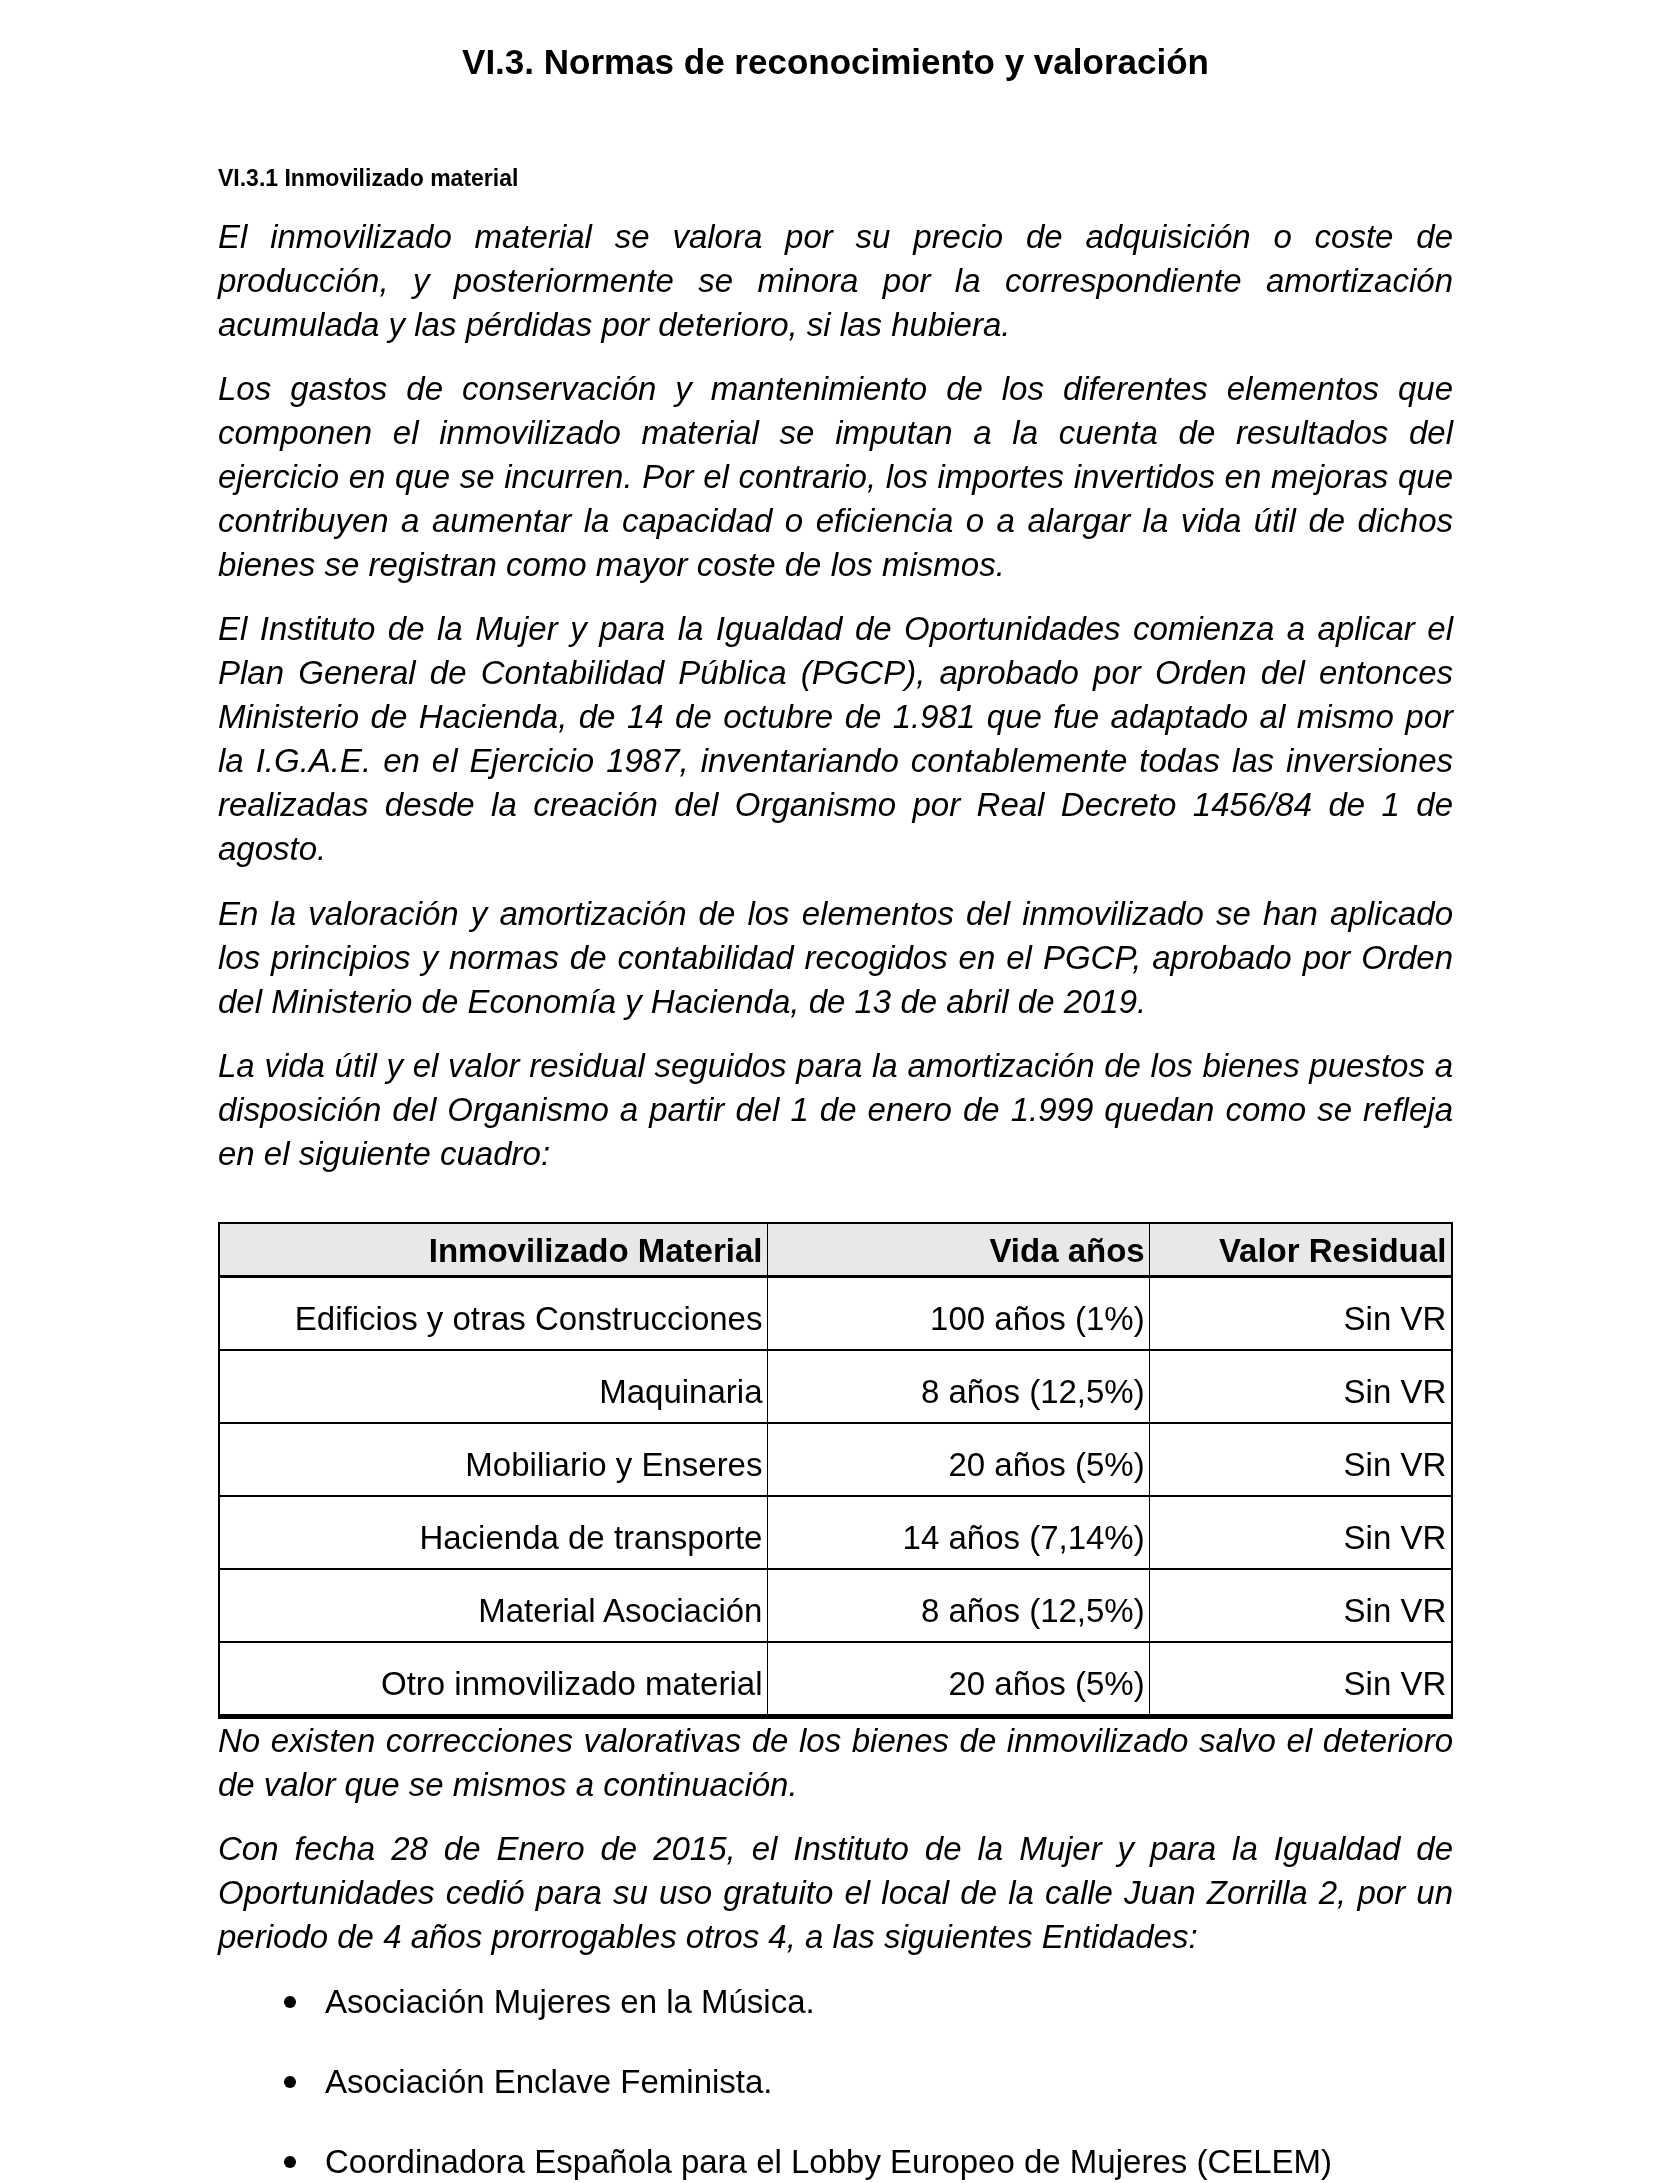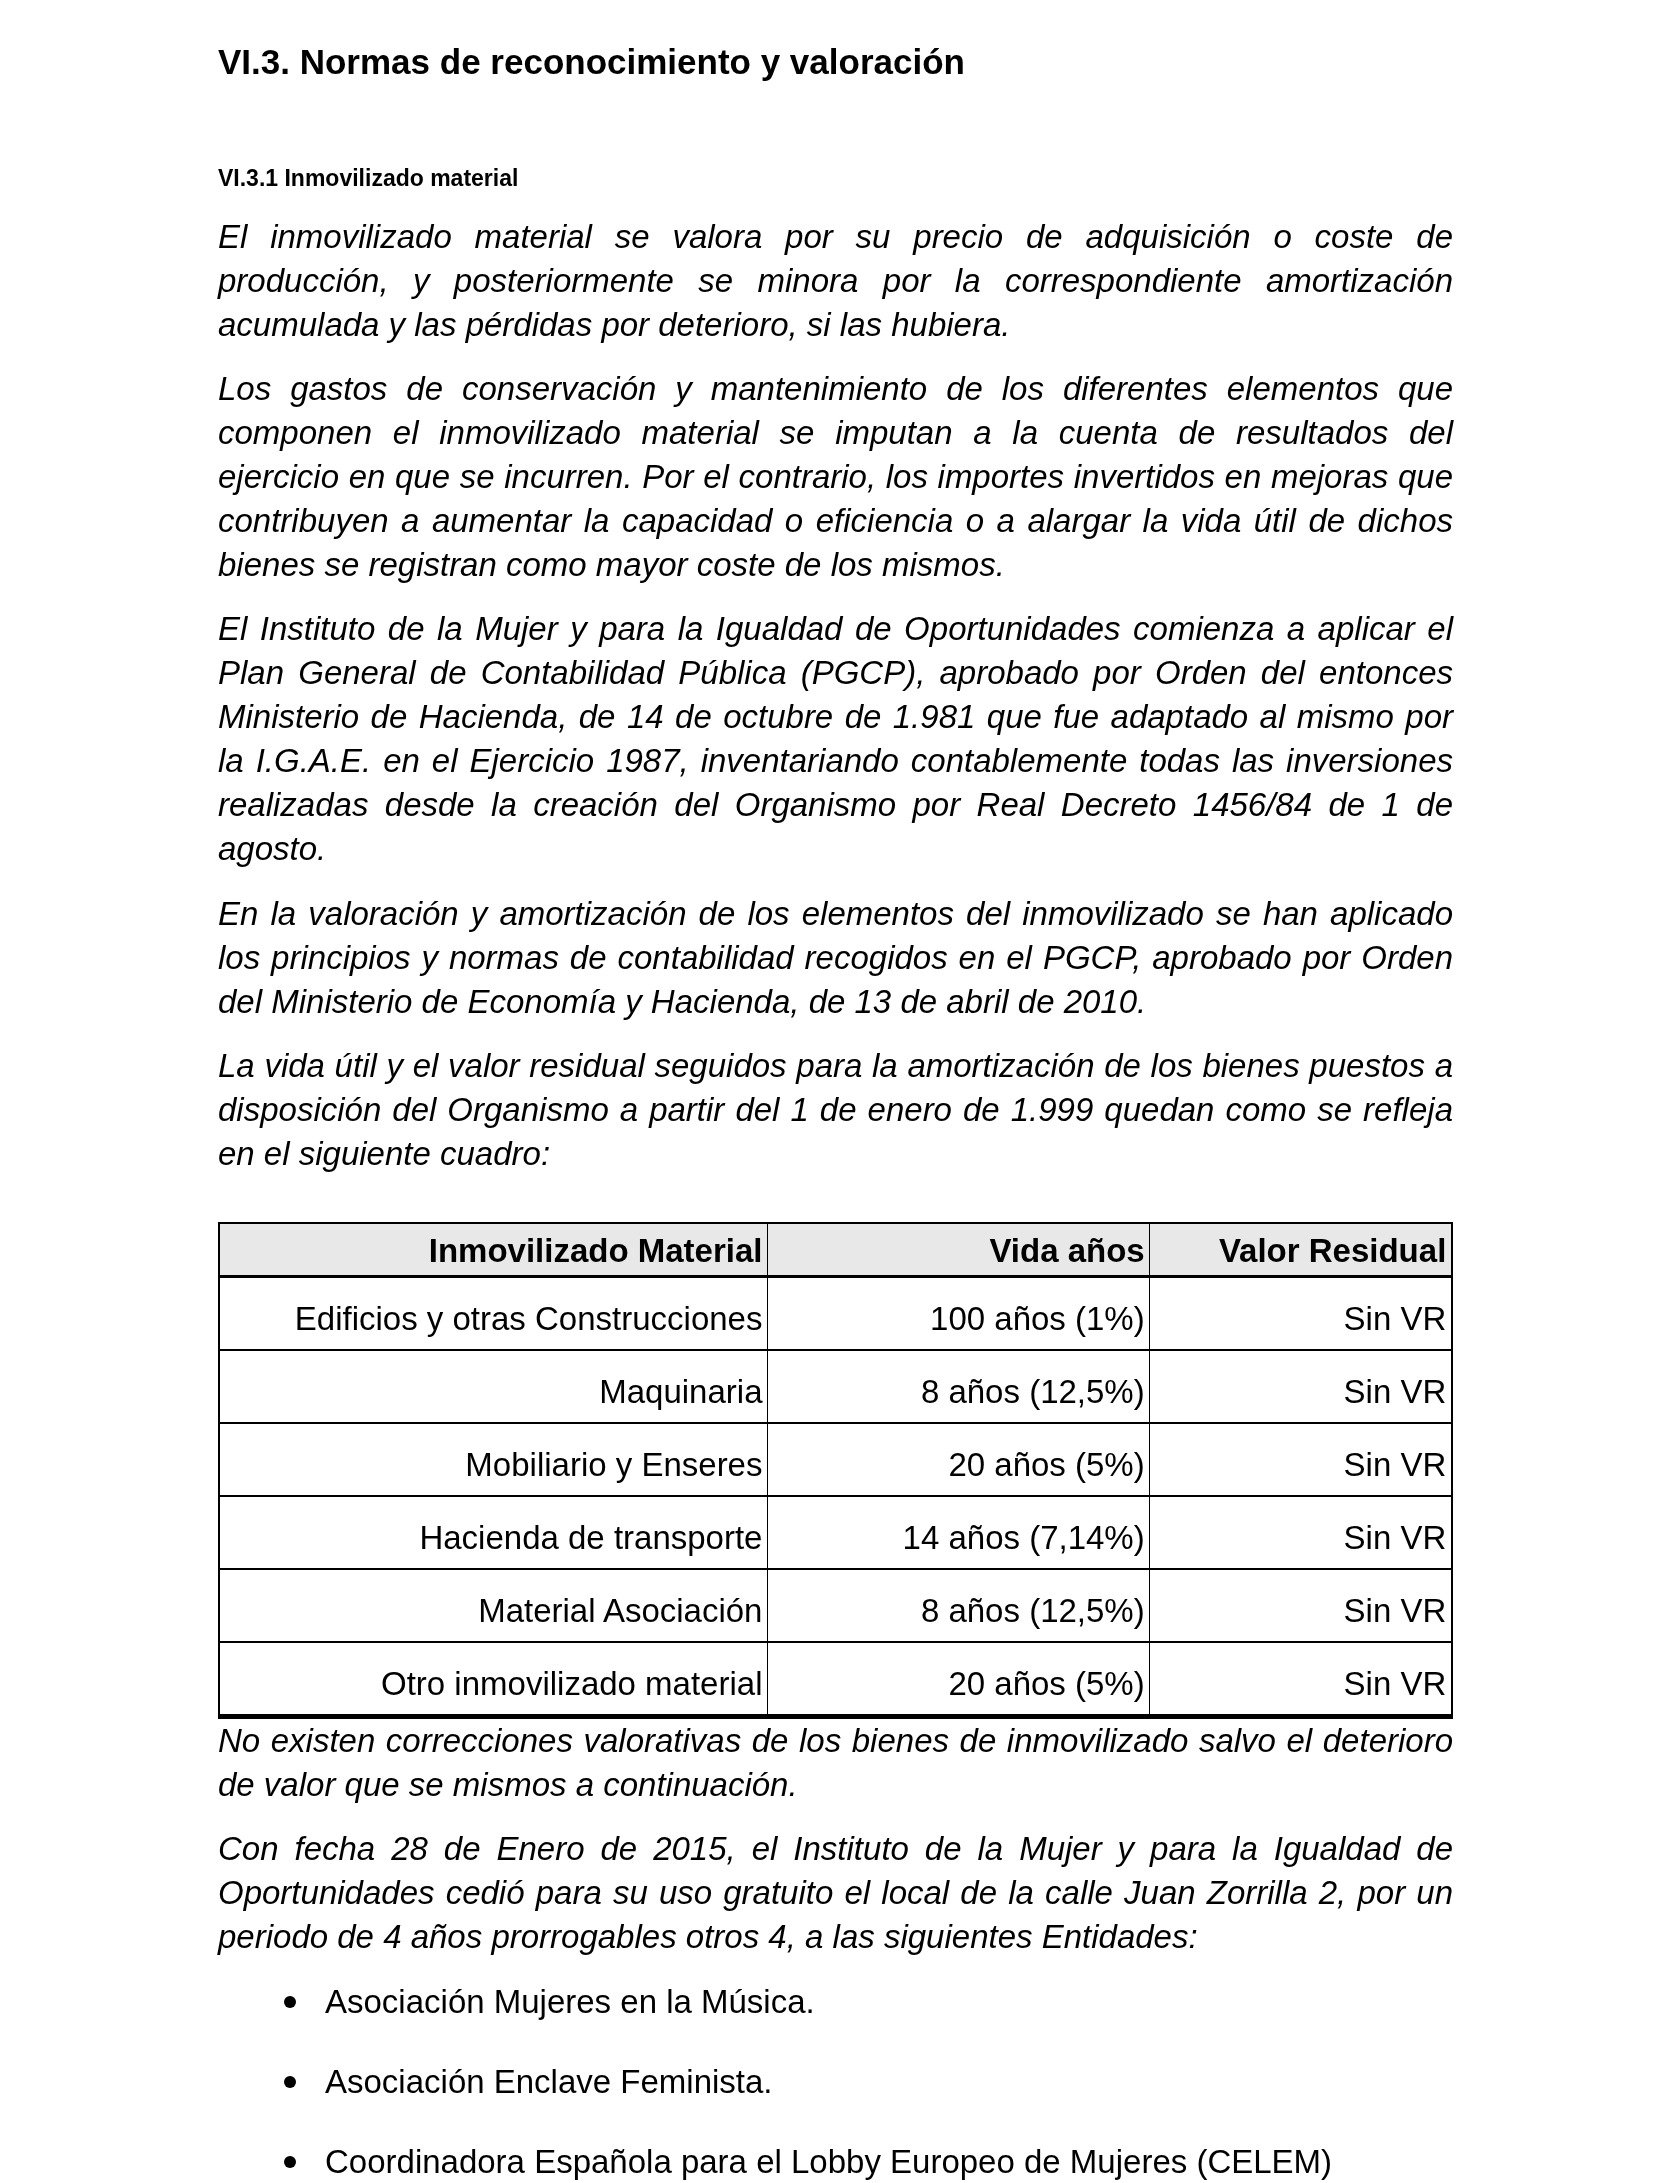--- a/index.html
+++ b/index.html
@@ -18,20 +18,21 @@
   .content {
     box-sizing: border-box;
     width: 1672px;
     padding: 41px 219px 0 218px;
   }
   h1.doc-title {
     font-size: 35px;
     line-height: 42px;
     font-weight: bold;
     margin: 0 0 74px 0;
+    text-align: center;
   }
   h2.section-title {
     font-size: 23px;
     line-height: 42px;
     font-weight: bold;
     margin: 0 0 15.7px 0;
   }
   p.body-par {
     font-size: 33px;
     line-height: 44px;
@@ -101,21 +102,21 @@
 
 <div class="content">
 
   <h1 class="doc-title">VI.3. Normas de reconocimiento y valoración</h1>
 
   <h2 class="section-title">VI.3.1 Inmovilizado material</h2>
 
   <p class="body-par">El inmovilizado material se valora  por su precio de adquisición o coste de producción, y posteriormente se minora por la correspondiente amortización acumulada y las pérdidas por deterioro, si las hubiera.</p>
   <p class="body-par">Los gastos de conservación y mantenimiento de los diferentes elementos que componen el inmovilizado material se imputan a la cuenta de resultados del ejercicio en que se incurren. Por el contrario, los importes invertidos en mejoras que contribuyen a aumentar la capacidad o eficiencia o a alargar la vida útil de dichos bienes se registran como mayor coste de los mismos.</p>
   <p class="body-par">El Instituto de la Mujer y para la Igualdad de Oportunidades comienza a aplicar el Plan General de Contabilidad Pública (PGCP), aprobado por Orden del entonces Ministerio de Hacienda, de 14 de octubre de 1.981 que fue adaptado al mismo por la I.G.A.E. en el Ejercicio 1987, inventariando contablemente todas las inversiones realizadas desde la creación del Organismo por Real Decreto 1456/84 de 1 de agosto.</p>
-  <p class="body-par">En la valoración y amortización de los elementos del inmovilizado se han aplicado los principios y normas de contabilidad recogidos en el PGCP, aprobado por Orden del Ministerio de Economía y Hacienda, de 13 de abril de 2010.</p>
+  <p class="body-par">En la valoración y amortización de los elementos del inmovilizado se han aplicado los principios y normas de contabilidad recogidos en el PGCP, aprobado por Orden del Ministerio de Economía y Hacienda, de 13 de abril de 2019.</p>
   <p class="body-par">La vida útil y el valor residual seguidos para la amortización de los bienes puestos a disposición del Organismo a partir del 1 de enero de 1.999 quedan como se refleja en el siguiente cuadro:</p>
 
   <table class="useful-life">
     <colgroup>
       <col class="c1">
         <col class="c2">
         <col class="c3">
     </colgroup>
     <thead>
       <tr>

